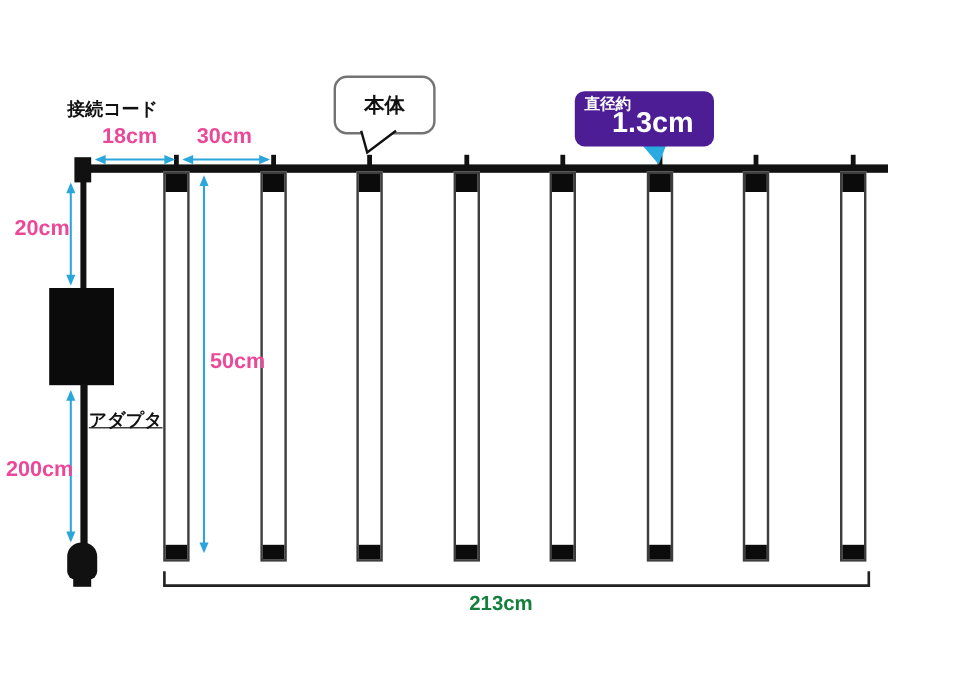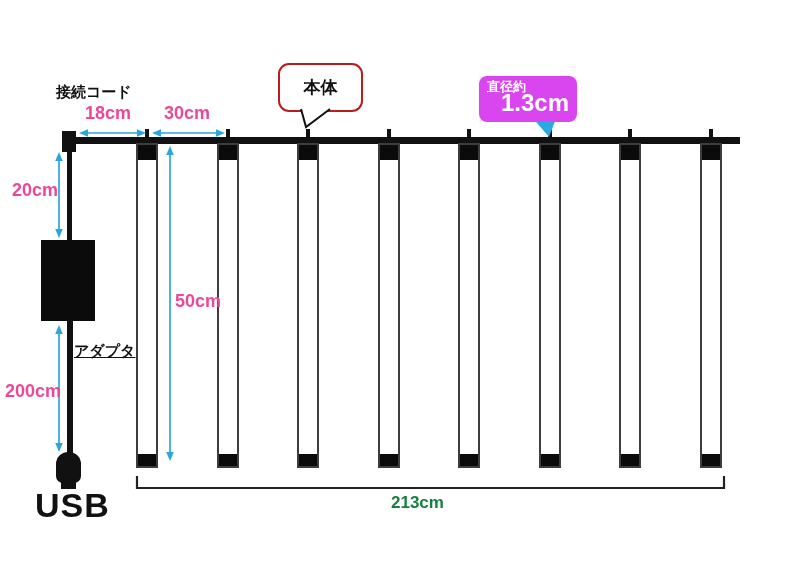--- a/index.html
+++ b/index.html
@@ -23,25 +23,25 @@
   .tube-cap-top{position:absolute;left:0;right:0;top:0;height:15px;background:#0b0b0b;}
   .tube-cap-bottom{position:absolute;left:0;right:0;bottom:0;height:12px;background:#0b0b0b;}
   
   .anno{left:0;top:0;width:800px;height:566px;pointer-events:none;}
   
   .m-label{position:absolute;color:#ec4899;font-weight:bold;font-size:18px;line-height:1;white-space:nowrap;}
   .k-label{position:absolute;color:#111;font-weight:600;font-size:15px;line-height:1;white-space:nowrap;}
   .total-label{position:absolute;color:#15803d;font-weight:bold;font-size:17px;line-height:1;}
   .usb-label{position:absolute;left:35px;top:488px;color:#111;font-weight:600;font-size:34px;line-height:1;letter-spacing:1px;}
   
-  .bubble{left:278px;top:63px;width:85px;height:49px;background:#fff;border:2px solid #b91c1c;
+  .bubble{left:278px;top:63px;width:85px;height:49px;background:#fff;border:2px solid #737373;
           border-radius:11px;box-sizing:border-box;display:flex;align-items:center;justify-content:center;}
   .bubble-text{font-size:17px;font-weight:bold;color:#111;}
   
-  .badge{left:479px;top:76px;width:98px;height:46px;background:#d946ef;border-radius:8px;
+  .badge{left:479px;top:76px;width:116px;height:46px;background:#4c1d95;border-radius:8px;
          box-sizing:border-box;color:#fff;}
   .badge-line1{font-size:13px;font-weight:bold;padding:4px 0 0 8px;line-height:1;}
   .badge-line2{font-size:24px;font-weight:bold;text-align:center;padding-left:14px;margin-top:-2px;line-height:1;}
 </style>
 </head>
 <body>
 
 <div class="canvas">
 
   <div class="abs top-bar"></div>
@@ -151,15 +151,14 @@
   </div>
 
   <div class="k-label" style="left:24px;top:84px;margin-left:32px;">接続コード</div>
   <div class="m-label" style="left:85px;top:104px;">18cm</div>
   <div class="m-label" style="left:164px;top:104px;">30cm</div>
   <div class="m-label" style="left:12px;top:181px;">20cm</div>
   <div class="m-label" style="left:5px;top:382px;text-align:right;">200cm</div>
   <div class="m-label" style="left:175px;top:292px;">50cm</div>
   <div class="total-label" style="left:391px;top:494px;">213cm</div>
   <div class="k-label" style="left:74px;top:343px;text-decoration:underline;">アダプタ</div>
-  <div class="usb-label">USB</div>
 
 </div>
 
 </body></html>

